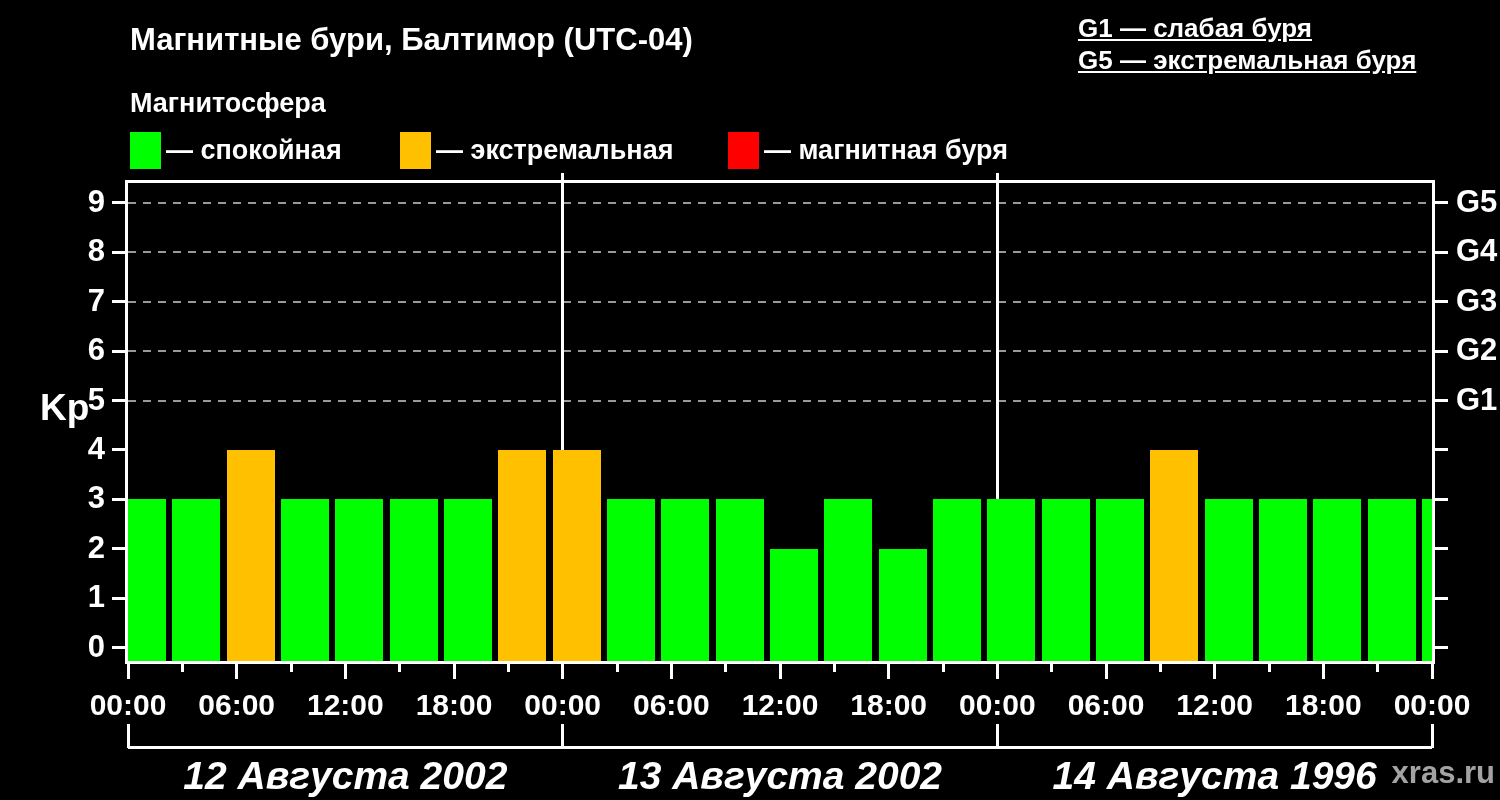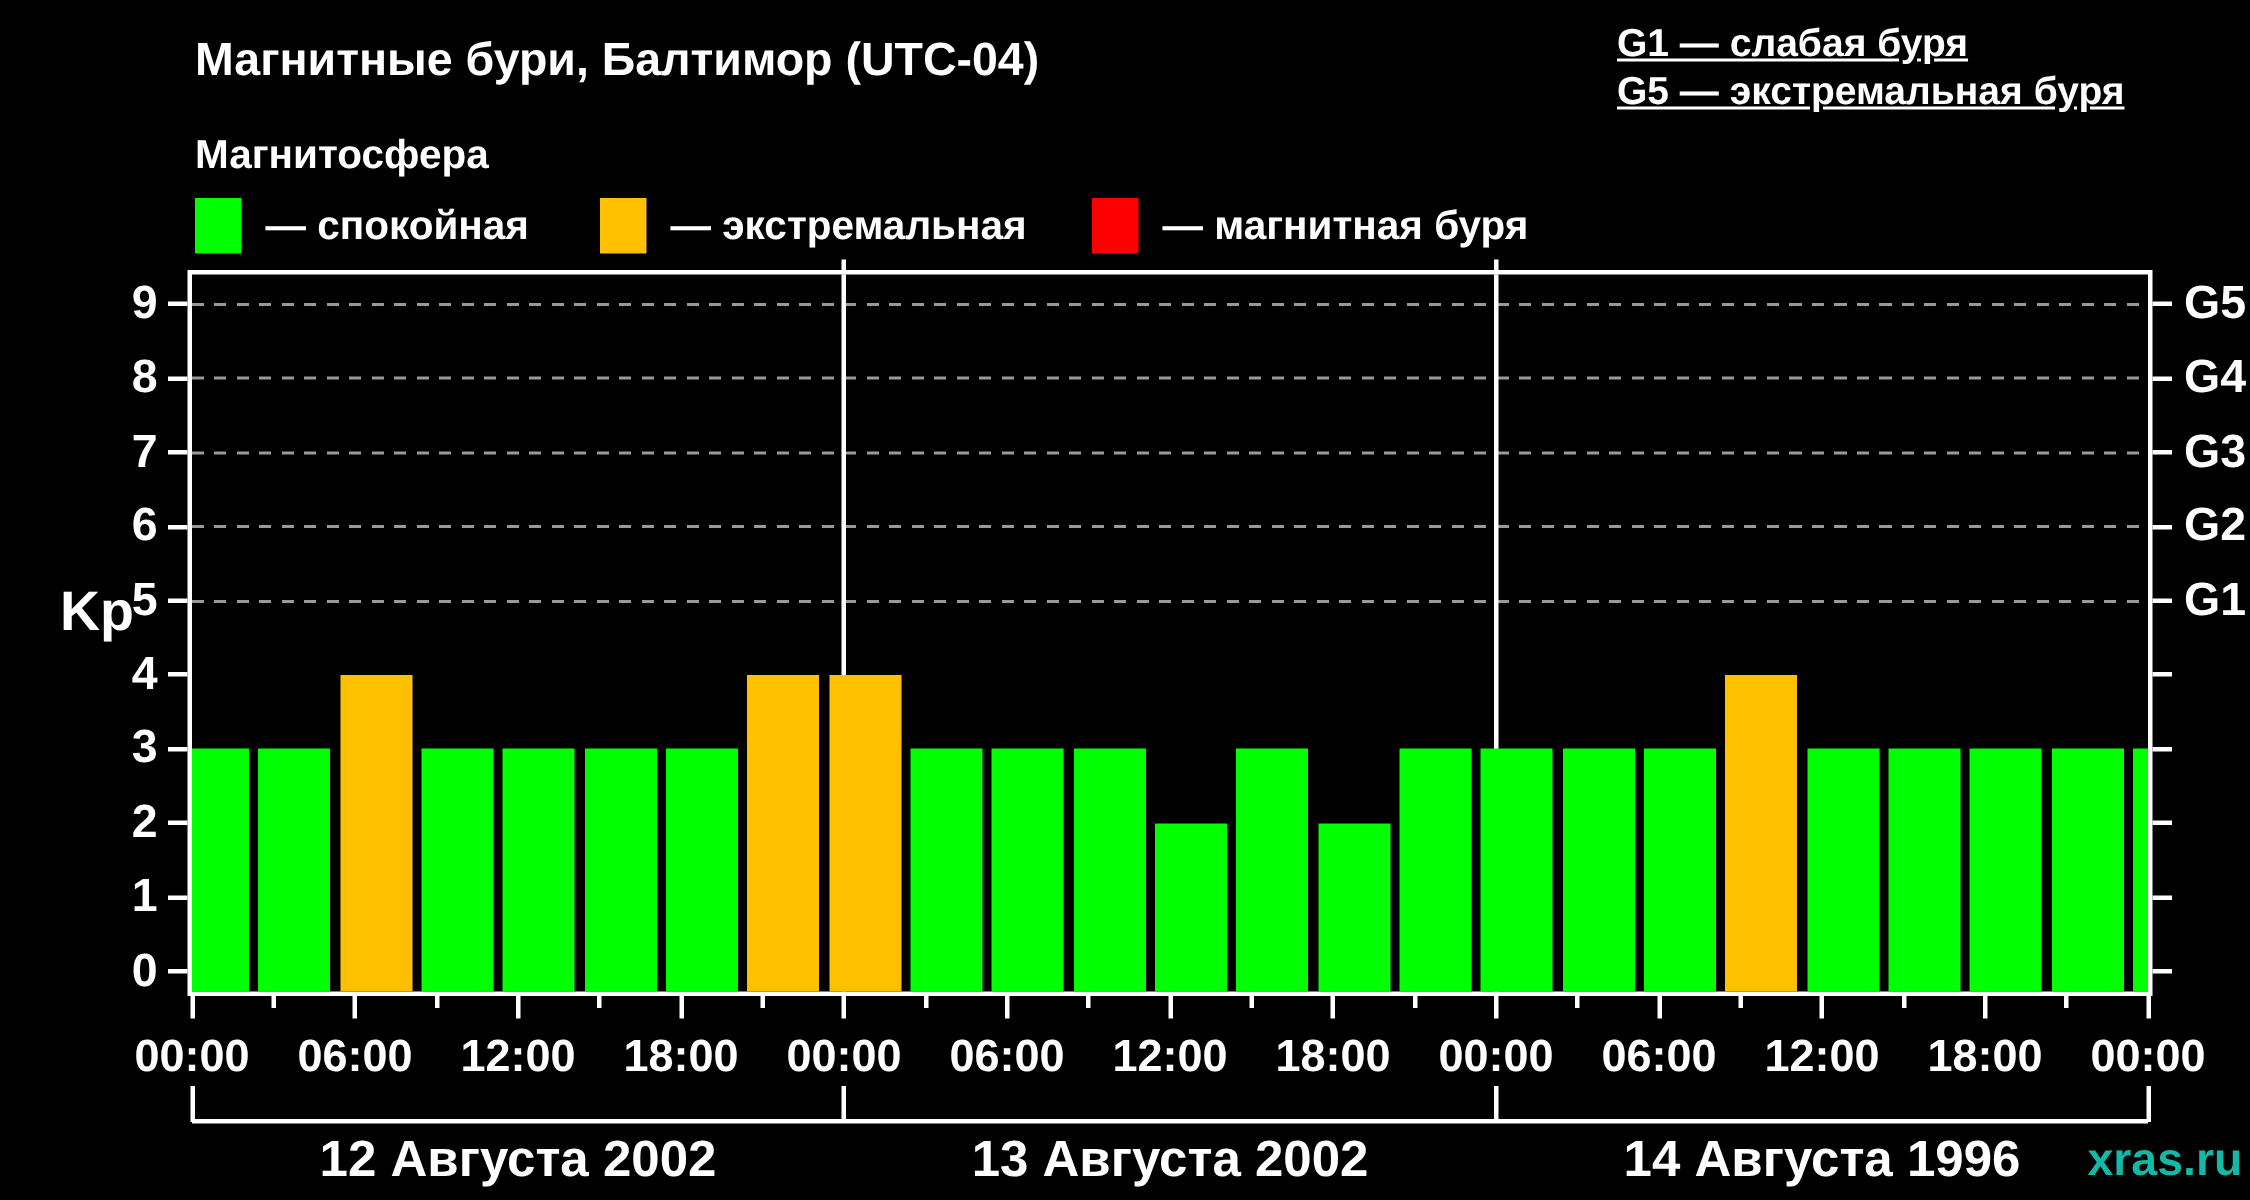--- a/index.html
+++ b/index.html
@@ -6,36 +6,36 @@
   body{
     width:1500px;height:800px;position:relative;overflow:hidden;
     background:#000;color:#fff;
     font-family:"Liberation Sans","DejaVu Sans",sans-serif;font-weight:bold;
   }
   .abs{position:absolute;}
   .page-title{left:130px;top:22px;font-size:31px;white-space:nowrap;}
   .subtitle{left:130px;top:88px;font-size:27px;white-space:nowrap;}
   .legend-item{top:131px;height:38px;display:flex;align-items:center;}
   .legend-item .swatch{width:31px;height:37px;display:inline-block;}
-  .legend-item .legend-label{font-size:27px;margin-left:16px;white-space:nowrap;}
+  .legend-item .legend-label{font-size:27px;margin-left:5px;white-space:nowrap;}
   #legend-quiet{left:130px;}
   #legend-active{left:400px;}
   #legend-storm{left:728px;}
   .storm-scale{left:1078px;top:13px;font-size:26px;line-height:31.5px;}
   .storm-scale-row{white-space:nowrap;text-decoration:underline;}
   #plot-border{left:125px;top:180px;width:1310px;height:484px;
     border:3px solid #fff;box-sizing:border-box;z-index:4;}
   #plot-clip{left:128px;top:183px;width:1304px;height:478px;overflow:hidden;z-index:2;}
   .kp-axis-title{left:40px;top:387px;font-size:37px;z-index:5;}
   .watermark{left:1330px;top:755px;width:165px;text-align:right;
-    font-size:31px;color:#14b8a6;z-index:5;white-space:nowrap;}
+    font-size:31px;color:#a3a3a3;z-index:5;white-space:nowrap;}
   .ylab{width:75px;text-align:right;font-size:31px;z-index:5;}
   .glab{font-size:31px;z-index:5;}
   .xlab{width:140px;text-align:center;font-size:30px;z-index:5;}
-  .datelab{width:436px;text-align:center;font-size:34px;z-index:5;white-space:nowrap;}
+  .datelab{width:436px;text-align:center;font-size:39px;z-index:5;white-space:nowrap;font-style:italic;}
 </style>
 </head>
 <body>
 
 <div class="abs page-title">Магнитные бури, Балтимор (UTC-04)</div>
 <div class="abs subtitle">Магнитосфера</div>
 
 <div class="abs legend-item" id="legend-quiet">
   <span class="swatch" style="background: rgb(0, 255, 0);"></span>
   <span class="legend-label">— спокойная</span>

